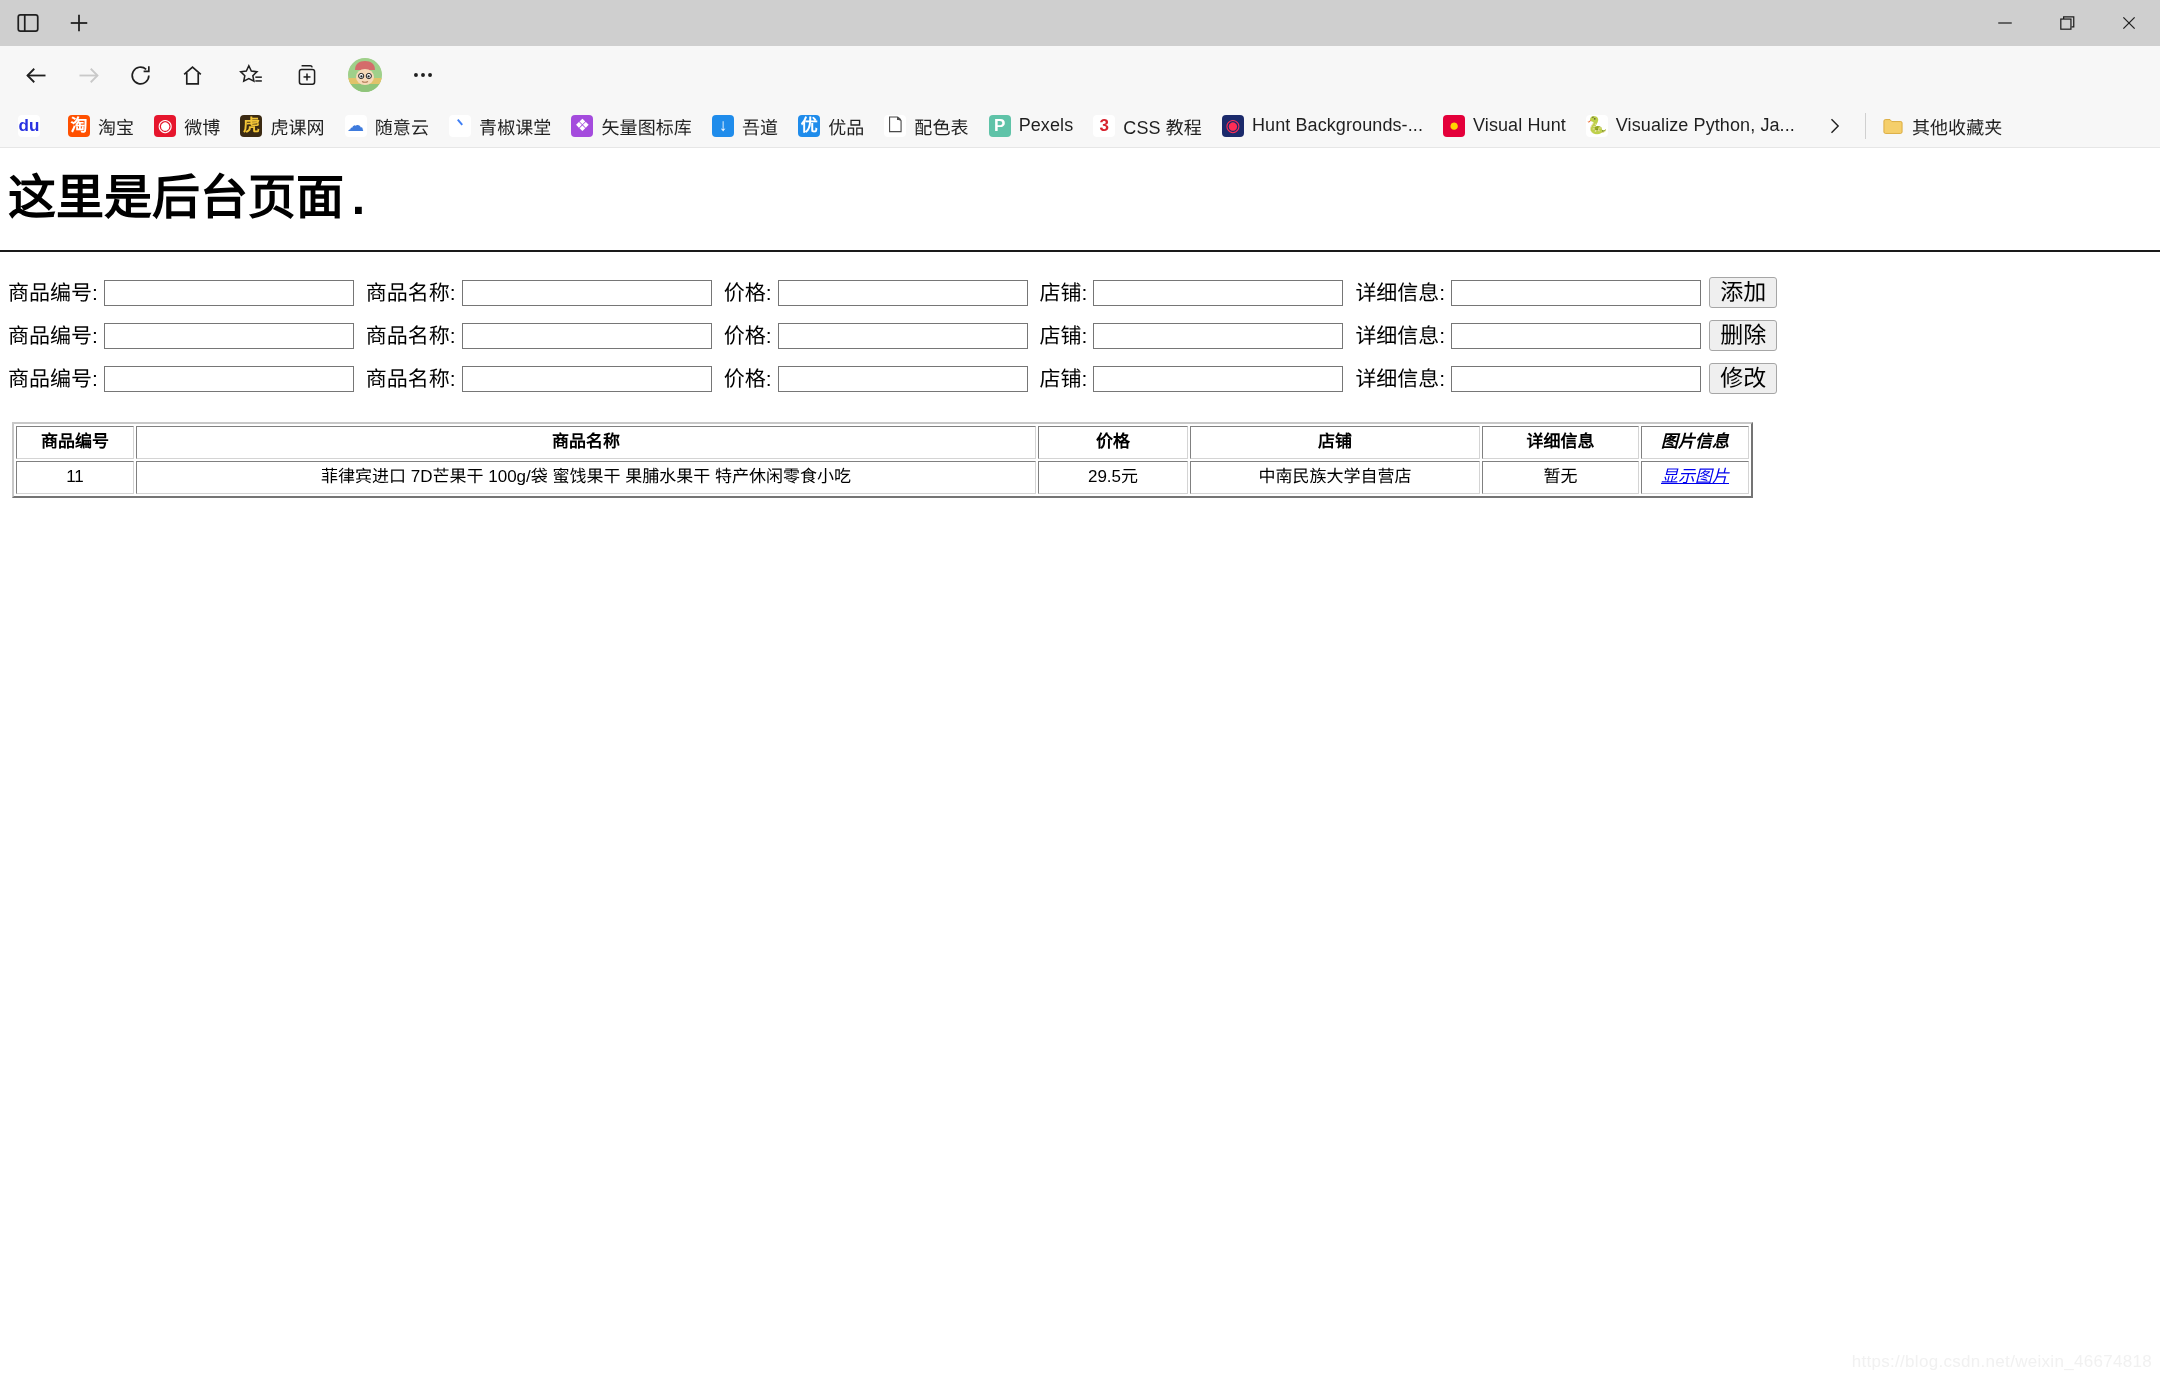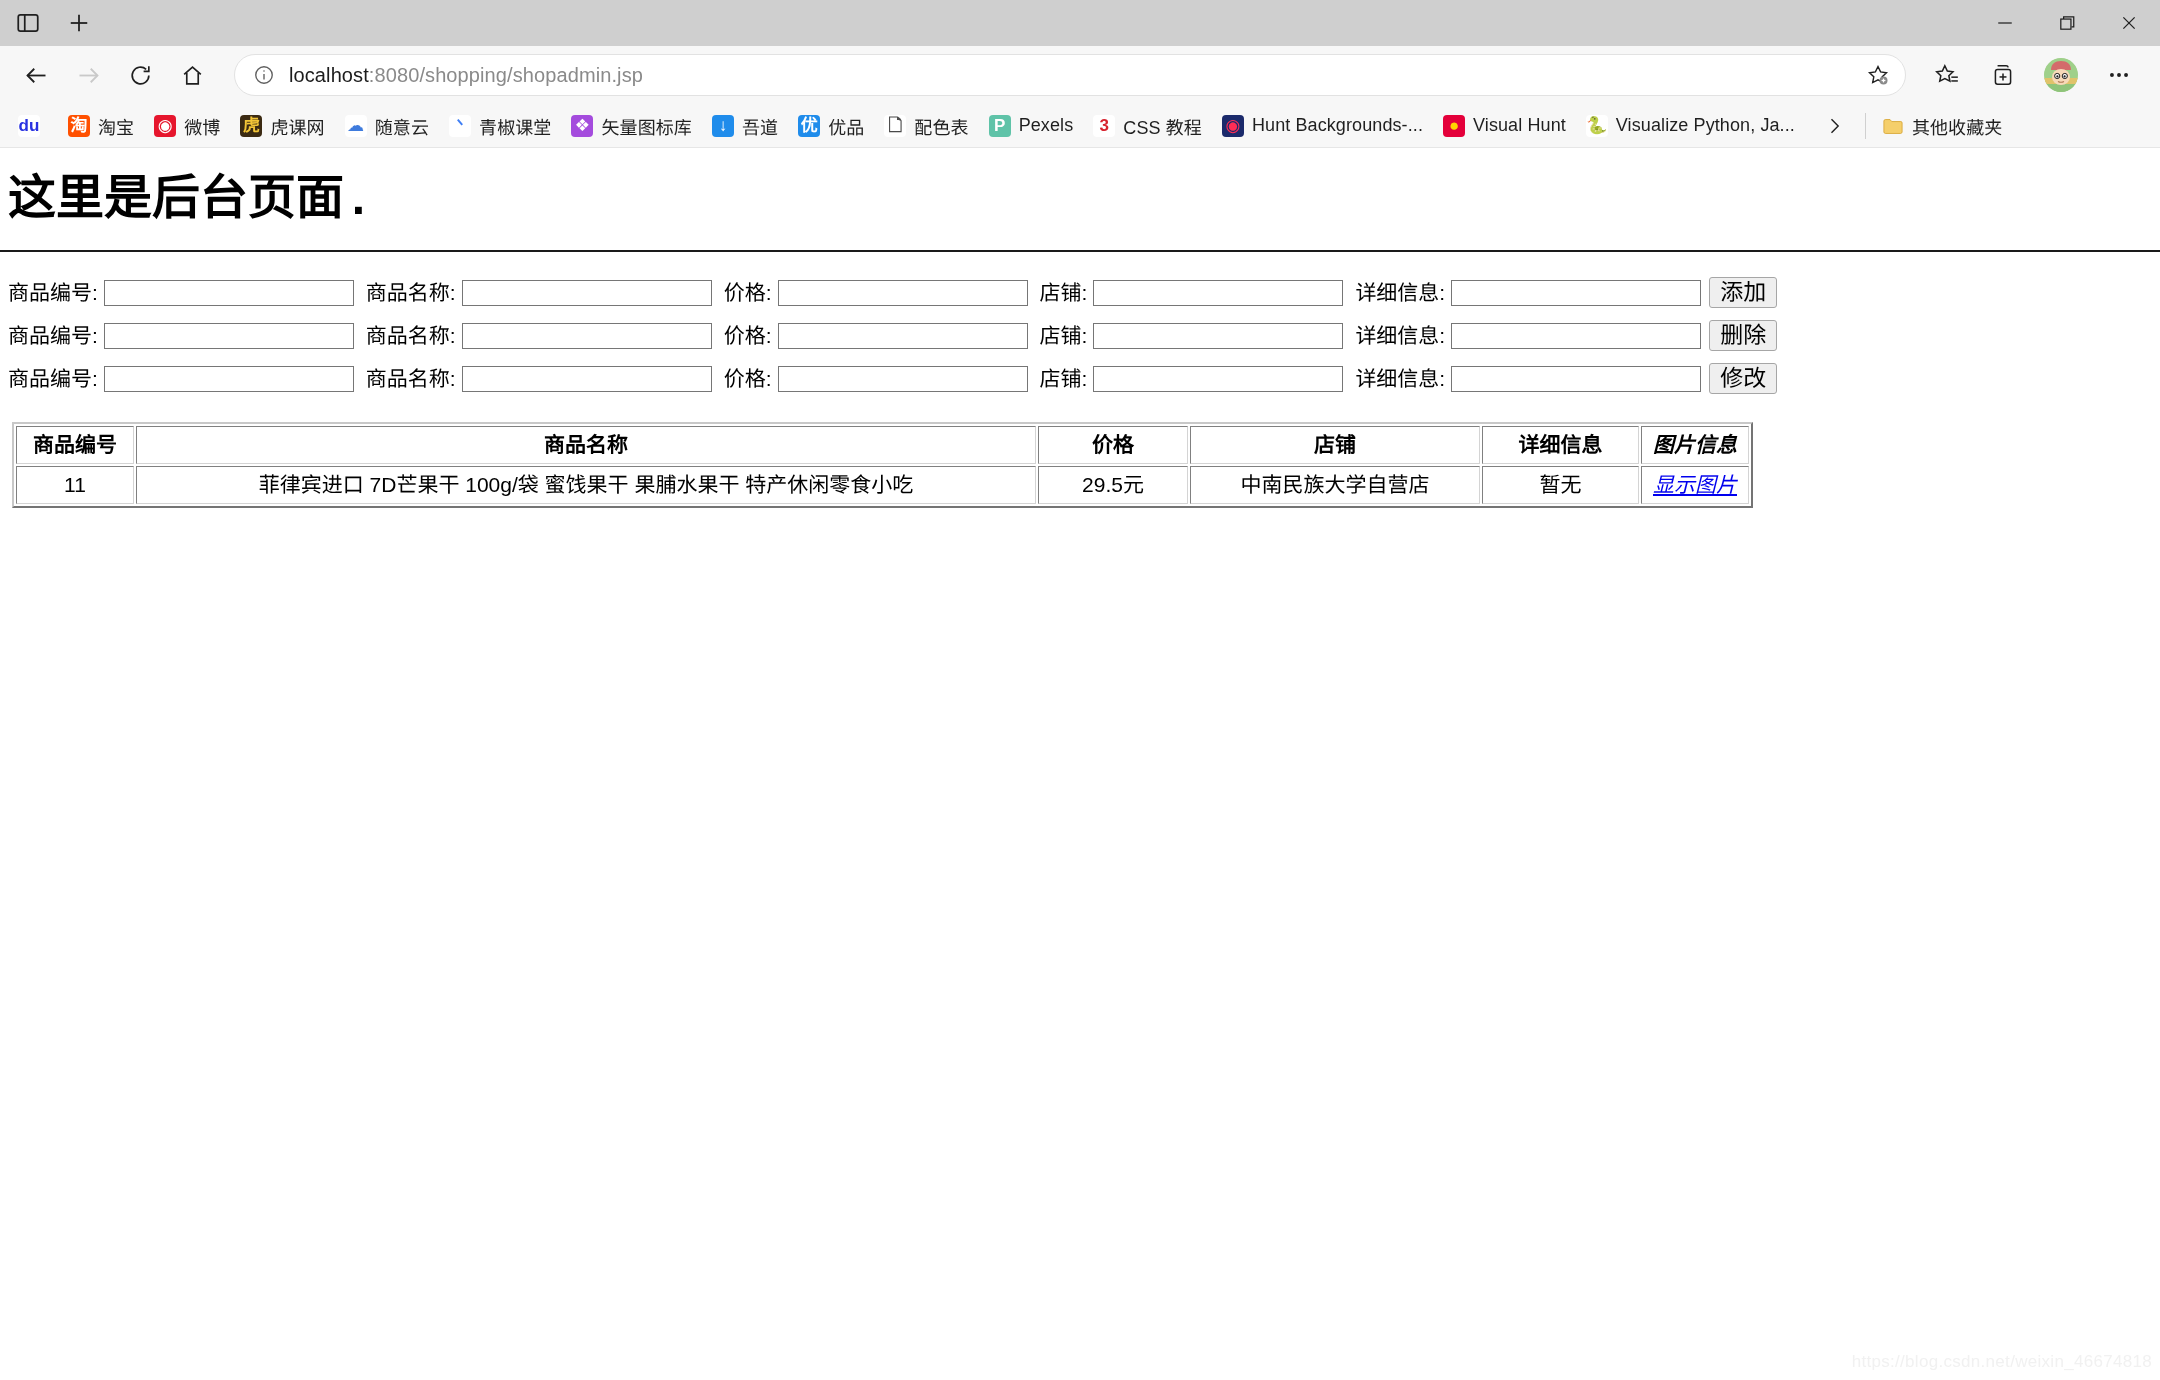--- a/index.html
+++ b/index.html
@@ -266,21 +266,21 @@
     line-height: 1;
   }
 
   
   .tbl-wrap { margin: 26px 0 0 12px; }
   table.goods {
     border-collapse: separate;
     border-spacing: 2px;
     border: 2px outset #c8c8c8;
     background: #ffffff;
-    font-size: 21px;
+    font-size: 17px;
   }
   table.goods td, table.goods th {
     border: 1px inset #d4d4d4;
     padding: 4px 6px;
     text-align: center;
     font-weight: normal;
     color: #000;
     line-height: 1.35;
     white-space: nowrap;
   }
@@ -369,38 +369,20 @@
         <polyline points="20,3 20,8 15,8"></polyline>
       </svg>
     </div>
     <div class="nav-icon-btn">
       <svg width="25" height="25" viewBox="0 0 24 24" fill="none" stroke="#1f1f1f" stroke-width="1.6">
         <path d="M4 11l8-7 8 7"></path>
         <path d="M6.5 9.5V20h11V9.5"></path>
       </svg>
     </div>
 
-    <div class="omnibox">
-      <span class="omnibox-info">
-        <svg width="22" height="22" viewBox="0 0 24 24" fill="none" stroke="#606060" stroke-width="1.5">
-          <circle cx="12" cy="12" r="9"></circle>
-          <line x1="12" y1="11" x2="12" y2="17"></line>
-          <circle cx="12" cy="7.6" r="0.9" fill="#606060" stroke="none"></circle>
-        </svg>
-      </span>
-      <span class="url-text"><span class="url-host">localhost</span><span>:8080/shopping/shopadmin.jsp</span></span>
-      <span class="omnibox-star">
-        <svg width="24" height="24" viewBox="0 0 24 24" fill="none" stroke="#1f1f1f" stroke-width="1.4">
-          <path d="M12 3.5l2.6 5.4 5.9.8-4.3 4.1 1.1 5.8L12 16.9l-5.3 2.7 1.1-5.8L3.5 9.7l5.9-.8z"></path>
-          <circle cx="17.5" cy="17.5" r="4" fill="#8a8a8a" stroke="none"></circle>
-          <line x1="17.5" y1="15.6" x2="17.5" y2="19.4" stroke="#ffffff" stroke-width="1.3"></line>
-          <line x1="15.6" y1="17.5" x2="19.4" y2="17.5" stroke="#ffffff" stroke-width="1.3"></line>
-        </svg>
-      </span>
-    </div>
 
     <div class="toolbar-right">
       <div class="tb-btn">
         <svg width="26" height="26" viewBox="0 0 24 24" fill="none" stroke="#1f1f1f" stroke-width="1.4">
           <path d="M10 3.5l2.3 4.8 5.2.7-3.8 3.6 1 5.1L10 15.3l-4.7 2.4 1-5.1L2.5 9l5.2-.7z"></path>
           <line x1="16" y1="14" x2="22" y2="14"></line>
           <line x1="16" y1="17.5" x2="22" y2="17.5"></line>
         </svg>
       </div>
       <div class="tb-btn">

